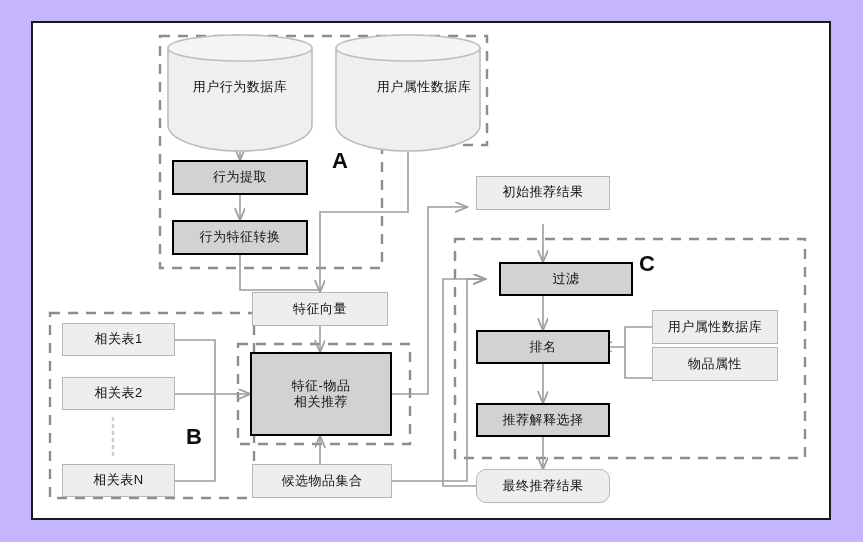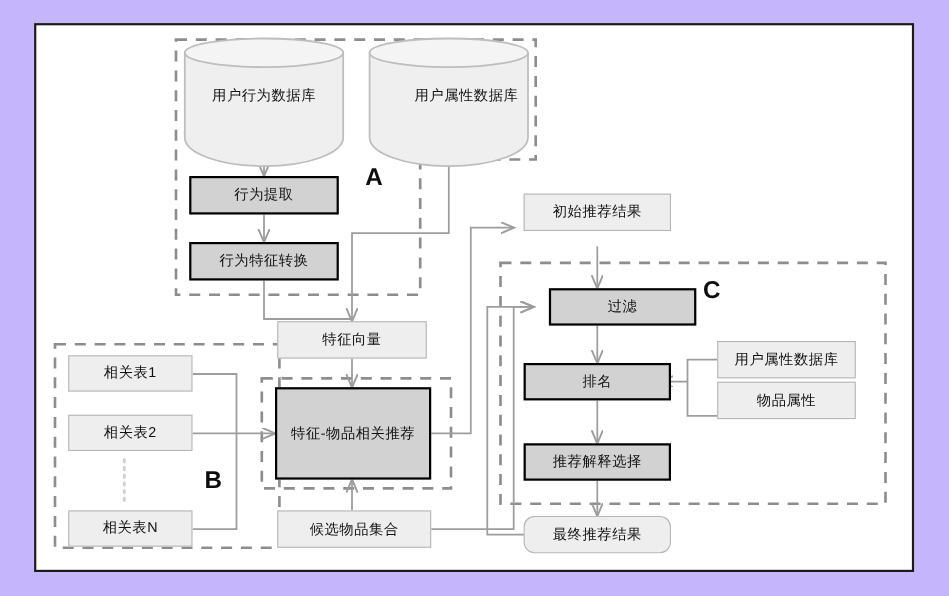--- a/index.html
+++ b/index.html
@@ -104,21 +104,21 @@
   <div class="node box-dark" style="left:172px;top:220px;width:136px;height:35px;">行为特征转换</div>
 
   <div class="node box-light" style="left:252px;top:292px;width:136px;height:34px;">特征向量</div>
 
   <div class="node box-light" style="left:62px;top:323px;width:113px;height:33px;">相关表1</div>
 
   <div class="node box-light" style="left:62px;top:377px;width:113px;height:33px;">相关表2</div>
 
   <div class="node box-light" style="left:62px;top:464px;width:113px;height:33px;">相关表N</div>
 
-  <div class="node box-dark" style="left:250px;top:352px;width:142px;height:84px;flex-direction:row;">
+  <div class="node box-dark" style="left:250px;top:352px;width:142px;height:84px;flex-direction:column;">
     <span>特征-物品</span>
     <span>相关推荐</span>
   </div>
 
   <div class="node box-light" style="left:252px;top:464px;width:140px;height:34px;">候选物品集合</div>
 
   <div class="node box-light" style="left:476px;top:176px;width:134px;height:34px;font-family:Liberation Mono, monospace;">初始推荐结果</div>
 
   <div class="node box-dark" style="left:499px;top:262px;width:134px;height:34px;">过滤</div>
 

